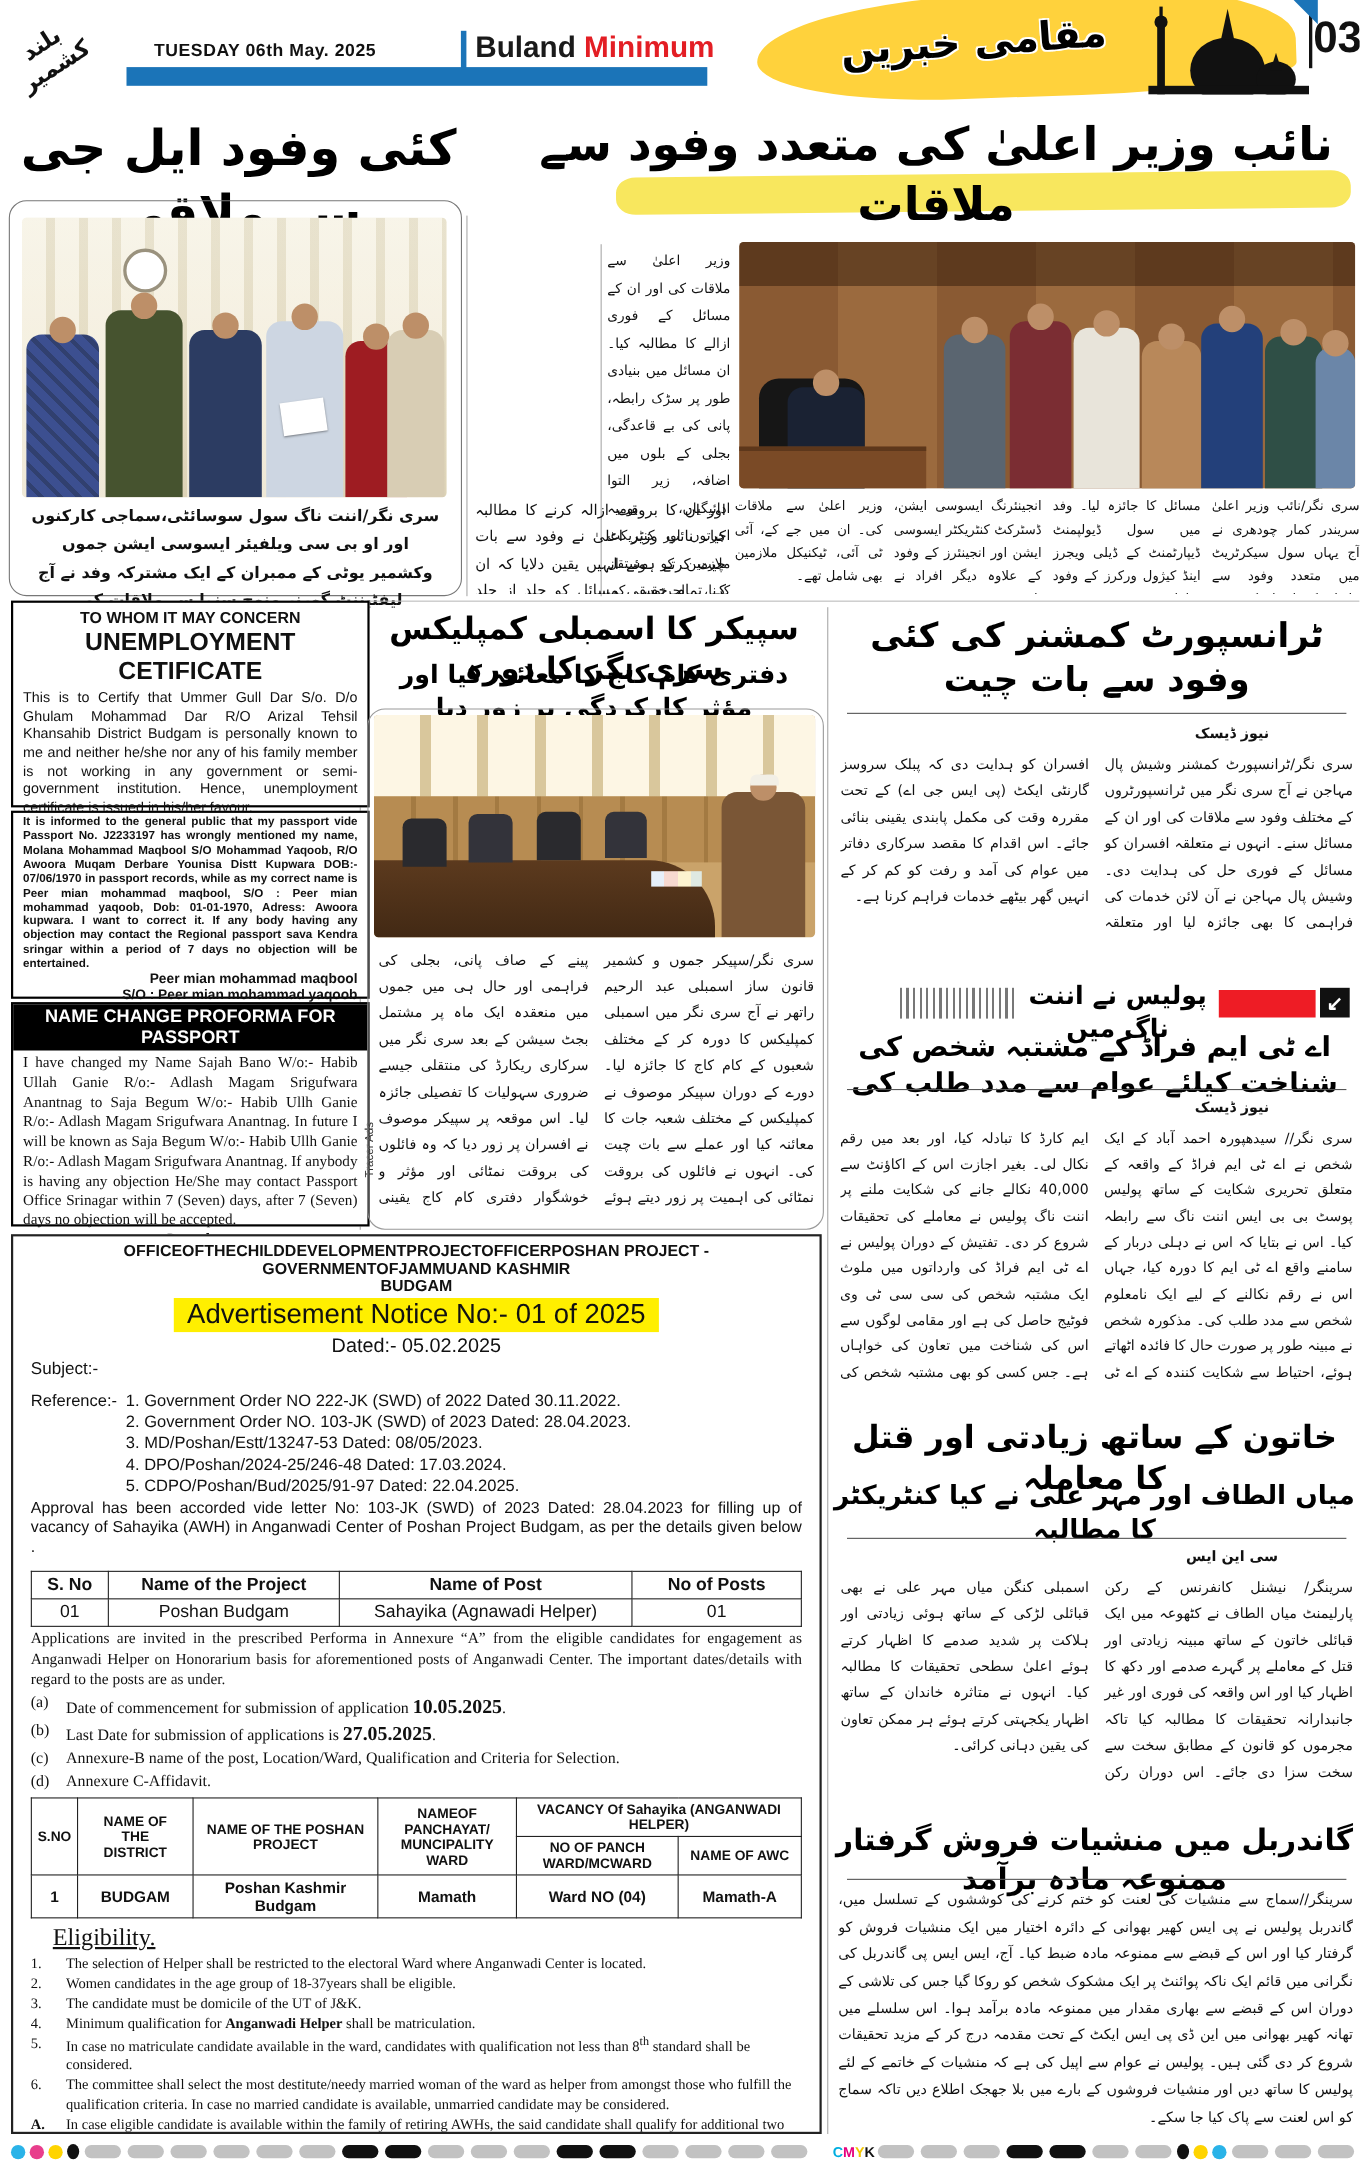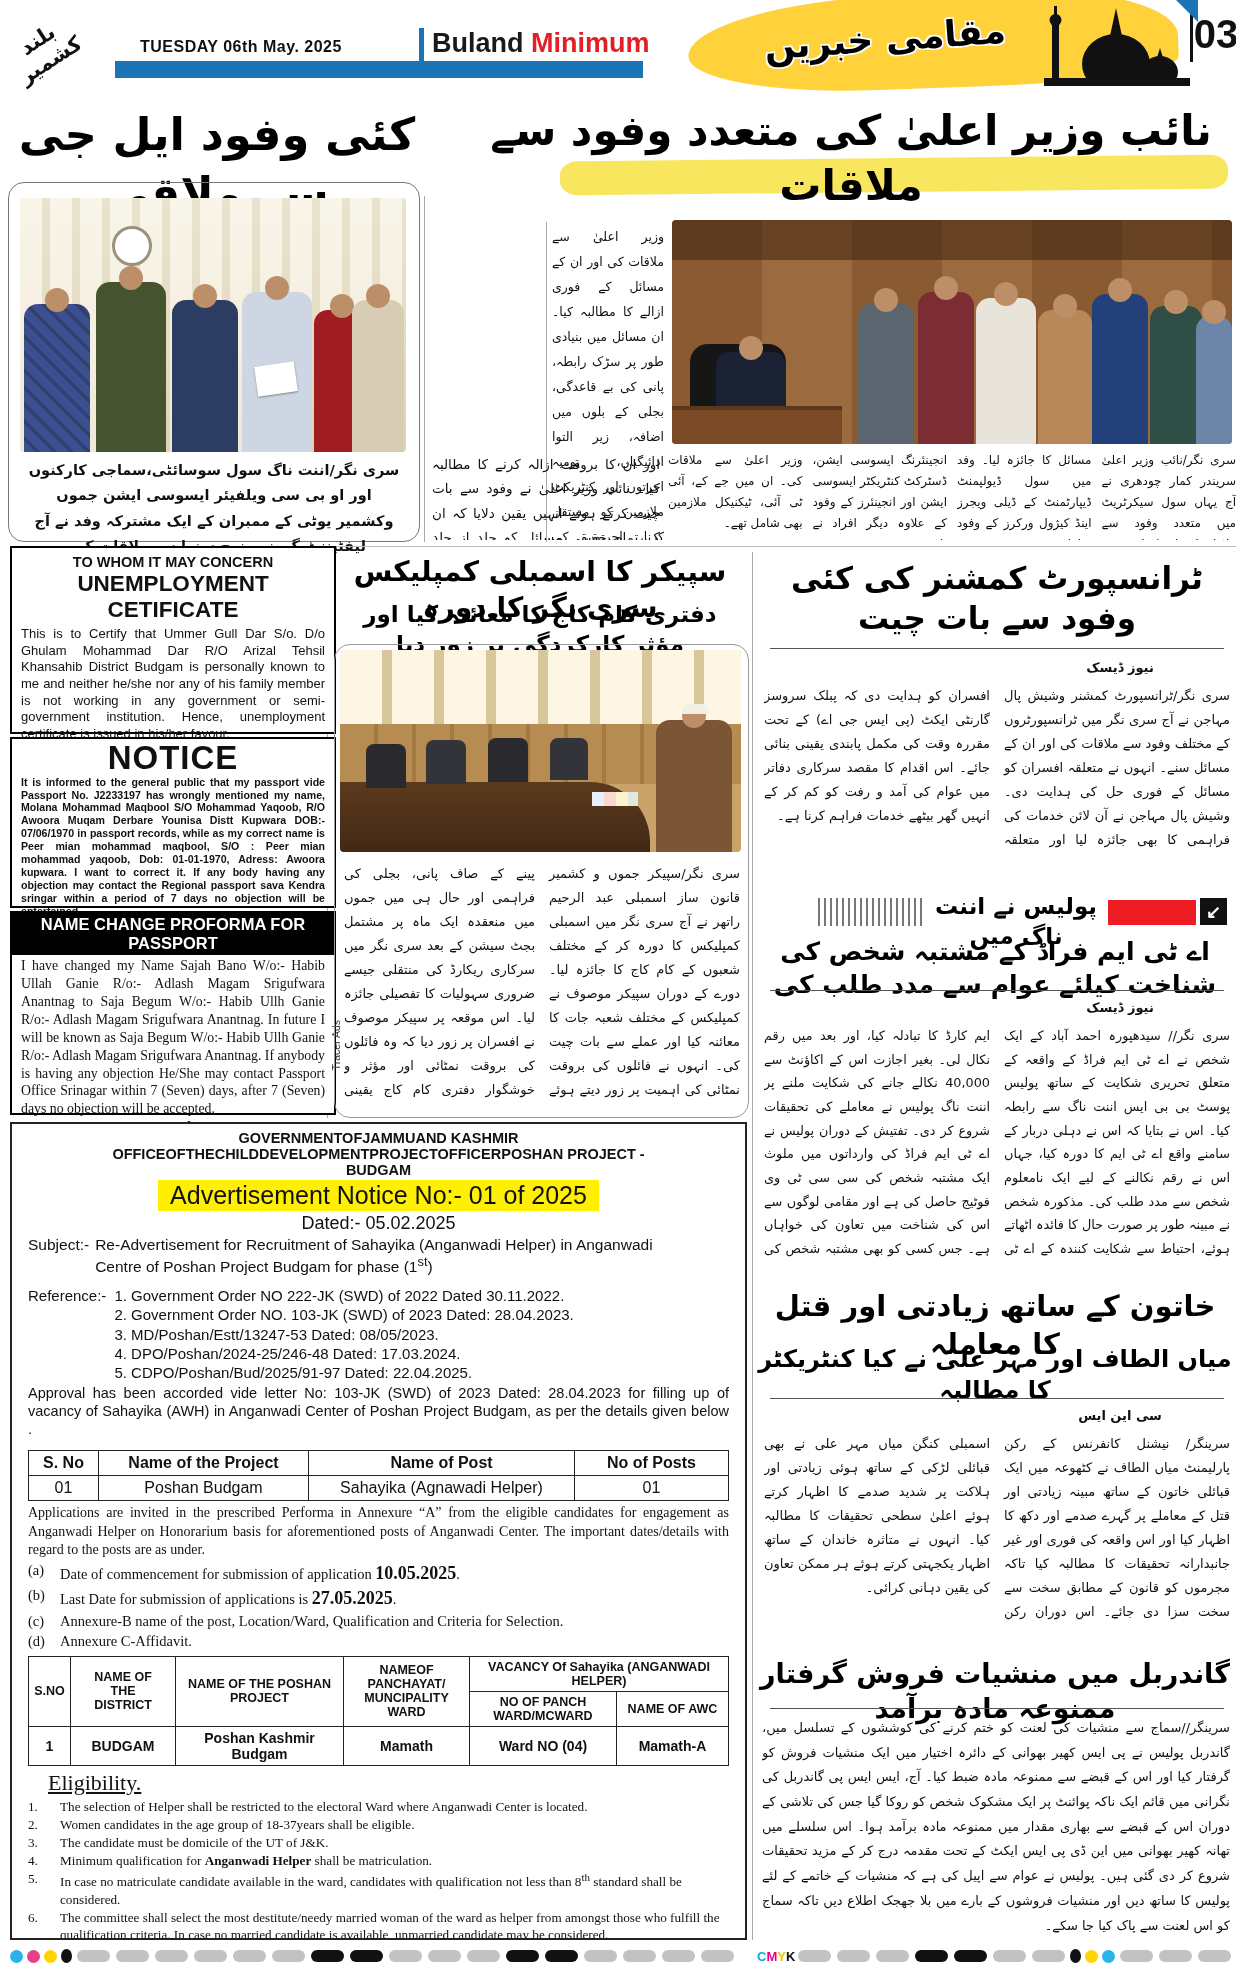--- a/index.html
+++ b/index.html
@@ -140,21 +140,20 @@
 
 <div class="ebox" style="left:10px;top:546px;width:326px;height:188px">
   <div style="text-align:center;font-size:14.5px;font-weight:600">TO WHOM IT MAY CONCERN</div>
   <div style="text-align:center;font-size:22.5px;font-weight:800;margin:1px 0 3px">UNEMPLOYMENT CETIFICATE</div>
   <div class="just" style="font-size:13px;line-height:1.28">This is to Certify that Ummer Gull Dar S/o. D/o Ghulam Mohammad Dar  R/O Arizal Tehsil Khansahib District Budgam is personally known to me and neither he/she nor any of his family member is not working in any government or semi-government institution. Hence, unemployment certificate is issued in his/her favour.</div>
   <div style="text-align:right;font-size:15.5px;font-weight:bold;margin-top:4px">Seal &amp; Signature</div>
   <div style="text-align:right;font-size:15.5px;font-weight:bold">Gazetted Officer</div>
 </div>
 
 <div class="ebox" style="left:10px;top:737px;width:326px;height:171px;padding-top:2px">
-  <div style="text-align:center;font-size:33px;font-weight:800;letter-spacing:1px;line-height:1.05;font-family:'Liberation Sans',sans-serif">NOTICE</div>
   <div class="just" style="font-size:10.6px;line-height:1.22;font-weight:600">It is informed to the general public that my passport vide Passport No. J2233197 has wrongly mentioned  my name,  Molana Mohammad Maqbool S/O Mohammad Yaqoob, R/O Awoora Muqam Derbare Younisa Distt Kupwara DOB:- 07/06/1970 in passport records, while as my correct name is Peer mian mohammad maqbool, S/O : Peer mian mohammad yaqoob, Dob: 01-01-1970, Adress: Awoora kupwara. I want to correct it. If any body having any objection may contact the Regional passport sava Kendra sringar within a period of 7 days no objection will be entertained.</div>
   <div style="text-align:right;font-size:12.5px;font-weight:800">Peer mian mohammad maqbool</div>
   <div style="text-align:right;font-size:12.5px;font-weight:800">S/O : Peer mian mohammad yaqoob</div>
   <div style="text-align:right;font-size:12.5px;font-weight:800">Adress: Awoora kupwara</div>
 </div>
 
 <div class="ebox serif" style="left:10px;top:911px;width:326px;height:204px;padding:0 9px 4px">
   <div style="background:#000;color:#fff;text-align:center;font-size:16.5px;font-weight:800;font-family:'Liberation Sans',sans-serif;margin:0 -9px;padding:2px 0">NAME CHANGE PROFORMA FOR PASSPORT</div>
   <div class="just" style="font-size:13.8px;line-height:1.3;margin-top:2px">I have changed my Name Sajah Bano W/o:- Habib Ullah Ganie R/o:- Adlash Magam Srigufwara Anantnag to  Saja Begum W/o:- Habib Ullh Ganie R/o:- Adlash Magam Srigufwara Anantnag. In future I will be known as Saja Begum W/o:- Habib Ullh Ganie R/o:- Adlash Magam Srigufwara Anantnag. If anybody is having any objection He/She may contact Passport Office Srinagar within 7 (Seven) days, after 7 (Seven) days no objection will be accepted.</div>
   <div style="text-align:center;font-size:13px;font-weight:bold;font-style:italic">Regards</div>
@@ -203,34 +202,30 @@
 <div class="abs urdu uh" style="left:758px;top:1344px;width:474px;font-size:24px">میاں الطاف اور مہر علی نے کیا کنٹریکٹر کا مطالبہ</div>
 <div class="hrule" style="left:770px;top:1398px;width:454px"></div>
 <div class="abs urdu" style="left:1030px;top:1408px;width:180px;font-weight:bold;text-align:center;font-size:13px">سی این ایس</div>
 <div class="abs urdu ubody cols2" style="left:764px;top:1432px;width:466px;height:212px;font-size:13px;overflow:hidden">سرینگر/ نیشنل کانفرنس کے رکن پارلیمنٹ میاں الطاف نے کٹھوعہ میں ایک قبائلی خاتون کے ساتھ مبینہ زیادتی اور قتل کے معاملے پر گہرے صدمے اور دکھ کا اظہار کیا اور اس واقعہ کی فوری اور غیر جانبدارانہ تحقیقات کا مطالبہ کیا تاکہ مجرموں کو قانون کے مطابق سخت سے سخت سزا دی جائے۔ اس دوران رکن اسمبلی کنگن میاں مہر علی نے بھی قبائلی لڑکی کے ساتھ ہوئی زیادتی اور ہلاکت پر شدید صدمے کا اظہار کرتے ہوئے اعلیٰ سطحی تحقیقات کا مطالبہ کیا۔ انہوں نے متاثرہ خاندان کے ساتھ اظہار یکجہتی کرتے ہوئے ہر ممکن تعاون کی یقین دہانی کرائی۔</div>
 
 <div class="abs urdu uh" style="left:758px;top:1656px;width:474px;font-size:27px">گاندربل میں منشیات فروش گرفتار ممنوعہ مادہ برآمد</div>
 <div class="hrule" style="left:770px;top:1708px;width:454px"></div>
 <div class="abs urdu ubody" style="left:762px;top:1716px;width:468px;height:222px;font-size:13px;line-height:1.9;overflow:hidden">سرینگر//سماج سے منشیات کی لعنت کو ختم کرنے کی کوششوں کے تسلسل میں، گاندربل پولیس نے پی ایس کھیر بھوانی کے دائرہ اختیار میں ایک منشیات فروش کو گرفتار کیا اور اس کے قبضے سے ممنوعہ مادہ ضبط کیا۔ آج، ایس ایس پی گاندربل کی نگرانی میں قائم ایک ناکہ پوائنٹ پر ایک مشکوک شخص کو روکا گیا جس کی تلاشی کے دوران اس کے قبضے سے بھاری مقدار میں ممنوعہ مادہ برآمد ہوا۔ اس سلسلے میں تھانہ کھیر بھوانی میں این ڈی پی ایس ایکٹ کے تحت مقدمہ درج کر کے مزید تحقیقات شروع کر دی گئی ہیں۔ پولیس نے عوام سے اپیل کی ہے کہ منشیات کے خاتمے کے لئے پولیس کا ساتھ دیں اور منشیات فروشوں کے بارے میں بلا جھجک اطلاع دیں تاکہ سماج کو اس لعنت سے پاک کیا جا سکے۔</div>
 
 <div class="ad" style="left:10px;top:1122px;width:737px;height:818px">
+  <div class="c" style="font-size:14.5px;font-weight:600">OFFICEOFTHECHILDDEVELOPMENTPROJECTOFFICERPOSHAN PROJECT -</div>
   <div class="c" style="font-size:14.5px;font-weight:600">GOVERNMENTOFJAMMUAND KASHMIR</div>
-  <div class="c" style="font-size:14.5px;font-weight:600">OFFICEOFTHECHILDDEVELOPMENTPROJECTOFFICERPOSHAN PROJECT -</div>
   <div class="c" style="font-size:14.5px;font-weight:600">BUDGAM</div>
   <div class="c" style="margin:2px 0">
     <span class="hl" style="font-size:25px;font-weight:400">Advertisement Notice No:-  01 of 2025</span>
   </div>
   <div class="c" style="font-size:18px">Dated:- 05.02.2025</div>
 
   <div style="font-size:15.5px;margin-top:2px;display:flex;gap:6px">
     <span>Subject:-</span>
-    <span>
-      <span>Re-Advertisement for Recruitment of Sahayika (Anganwadi Helper) in Anganwadi</span><br>
-      <span>Centre of Poshan Project Budgam for phase (1</span><sup>st</sup><span>)</span>
-    </span>
   </div>
 
   <div style="font-size:15px;line-height:1.28;margin-top:10px;display:flex;gap:8px">
     <span>Reference:-</span>
     <span>
       <span>1. Government Order NO 222-JK (SWD) of 2022 Dated 30.11.2022.</span><br>
       <span>2. Government Order NO. 103-JK (SWD) of 2023 Dated: 28.04.2023.</span><br>
       <span>3. MD/Poshan/Estt/13247-53 Dated: 08/05/2023.</span><br>
       <span>4. DPO/Poshan/2024-25/246-48 Dated: 17.03.2024.</span><br>
       <span>5. CDPO/Poshan/Bud/2025/91-97 Dated: 22.04.2025.</span>

